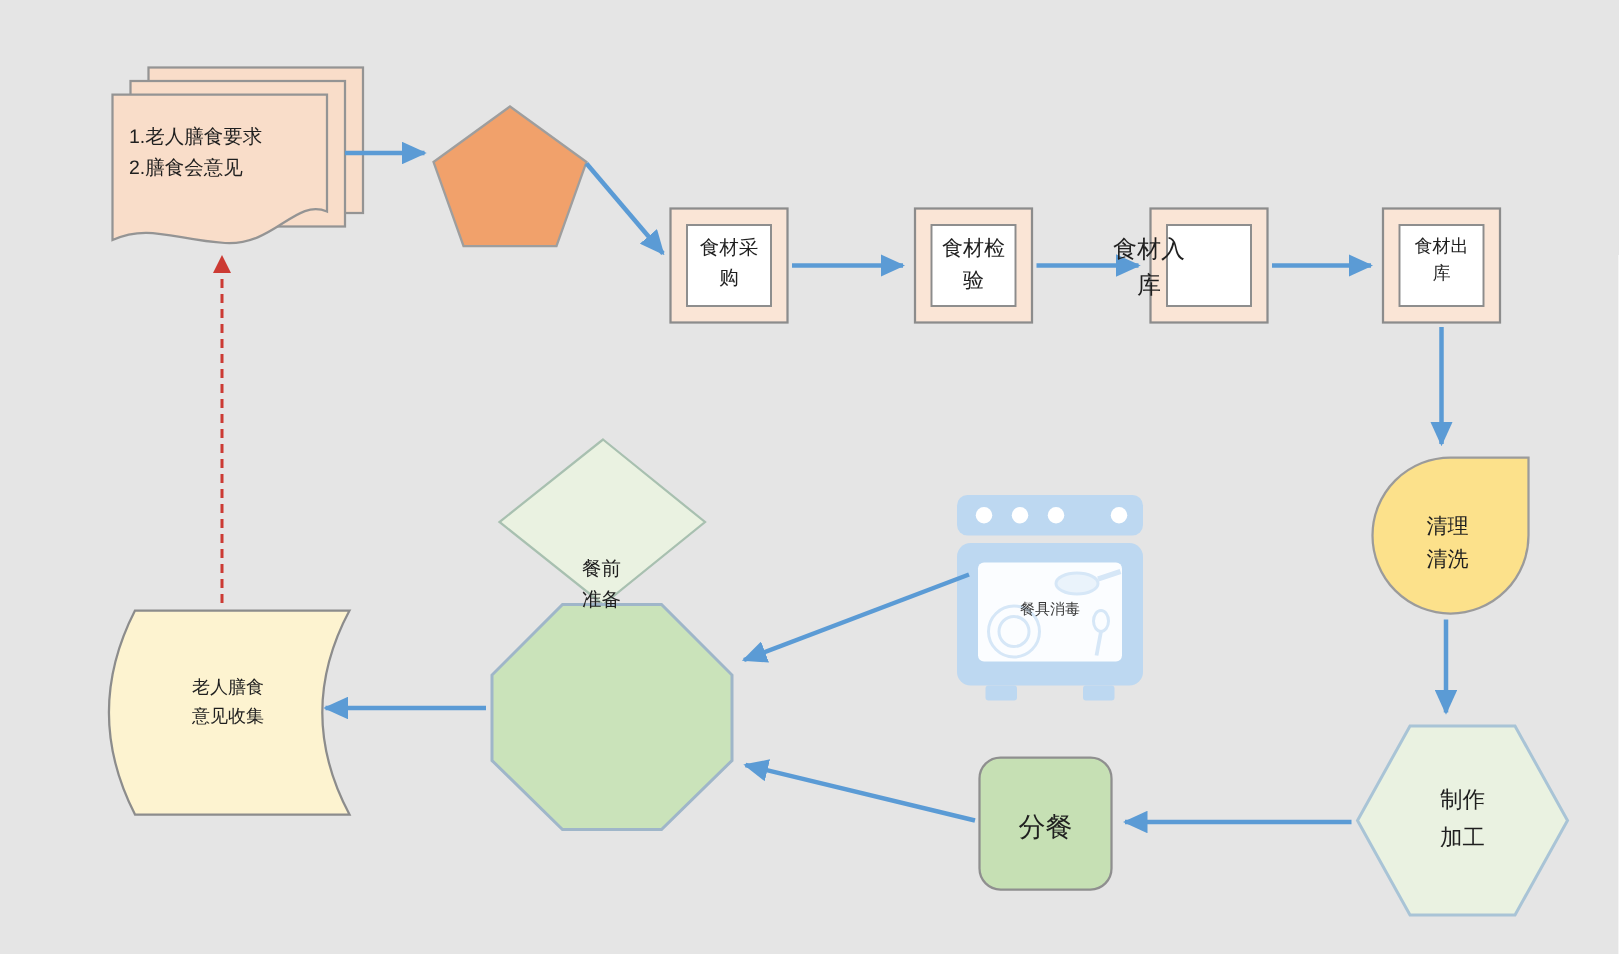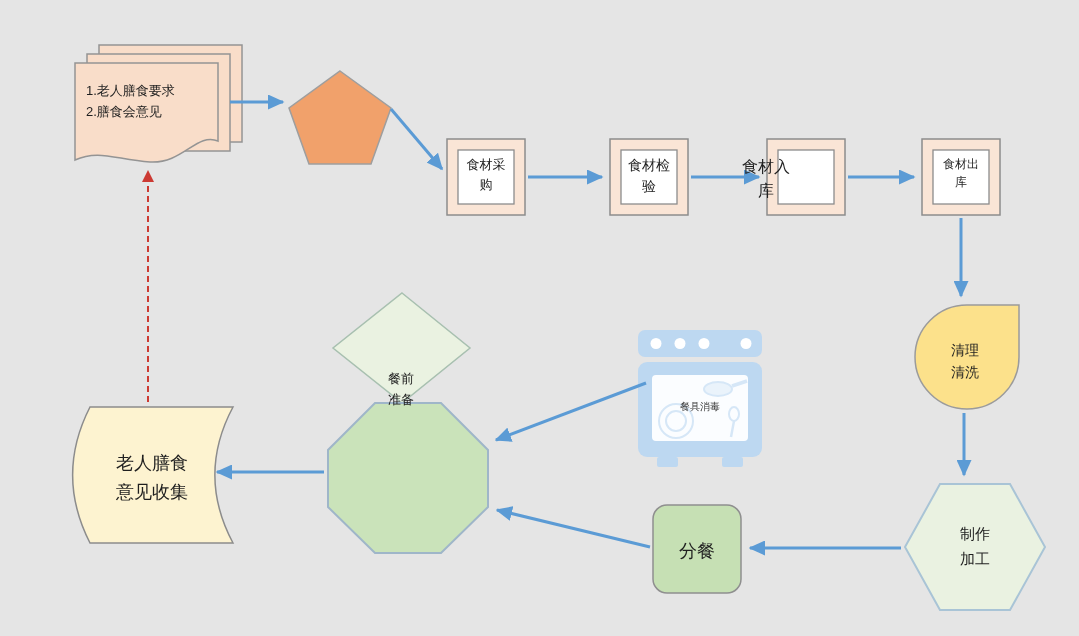--- a/index.html
+++ b/index.html
@@ -119,16 +119,16 @@
   <div class="label" style="left:937px;top:155px;width:48px;font-size:12px;line-height:1.5;">食材出
 库</div>
   <div class="label" style="left:925px;top:339px;width:80px;font-size:14px;line-height:1.6;">清理
 清洗</div>
   <div class="label" style="left:935px;top:522px;width:80px;font-size:15px;line-height:1.65;">制作
 加工</div>
   <div class="label" style="left:657px;top:538px;width:80px;font-size:18px;">分餐</div>
   <div class="label" style="left:361px;top:325px;width:80px;font-size:13px;line-height:1.6;margin-top:44px;">餐前
 准备</div>
   <div class="label" style="left:650px;top:399px;width:100px;font-size:10px;color:#3a3a3a;">餐具消毒</div>
-  <div class="label" style="left:102px;top:449px;width:100px;font-size:18px;line-height:1.6;">老人膳食
+  <div class="label" style="left:102px;top:449px;width:100px;font-size:12px;line-height:1.6;">老人膳食
 意见收集</div>
 
 </div>
 
 </body></html>

